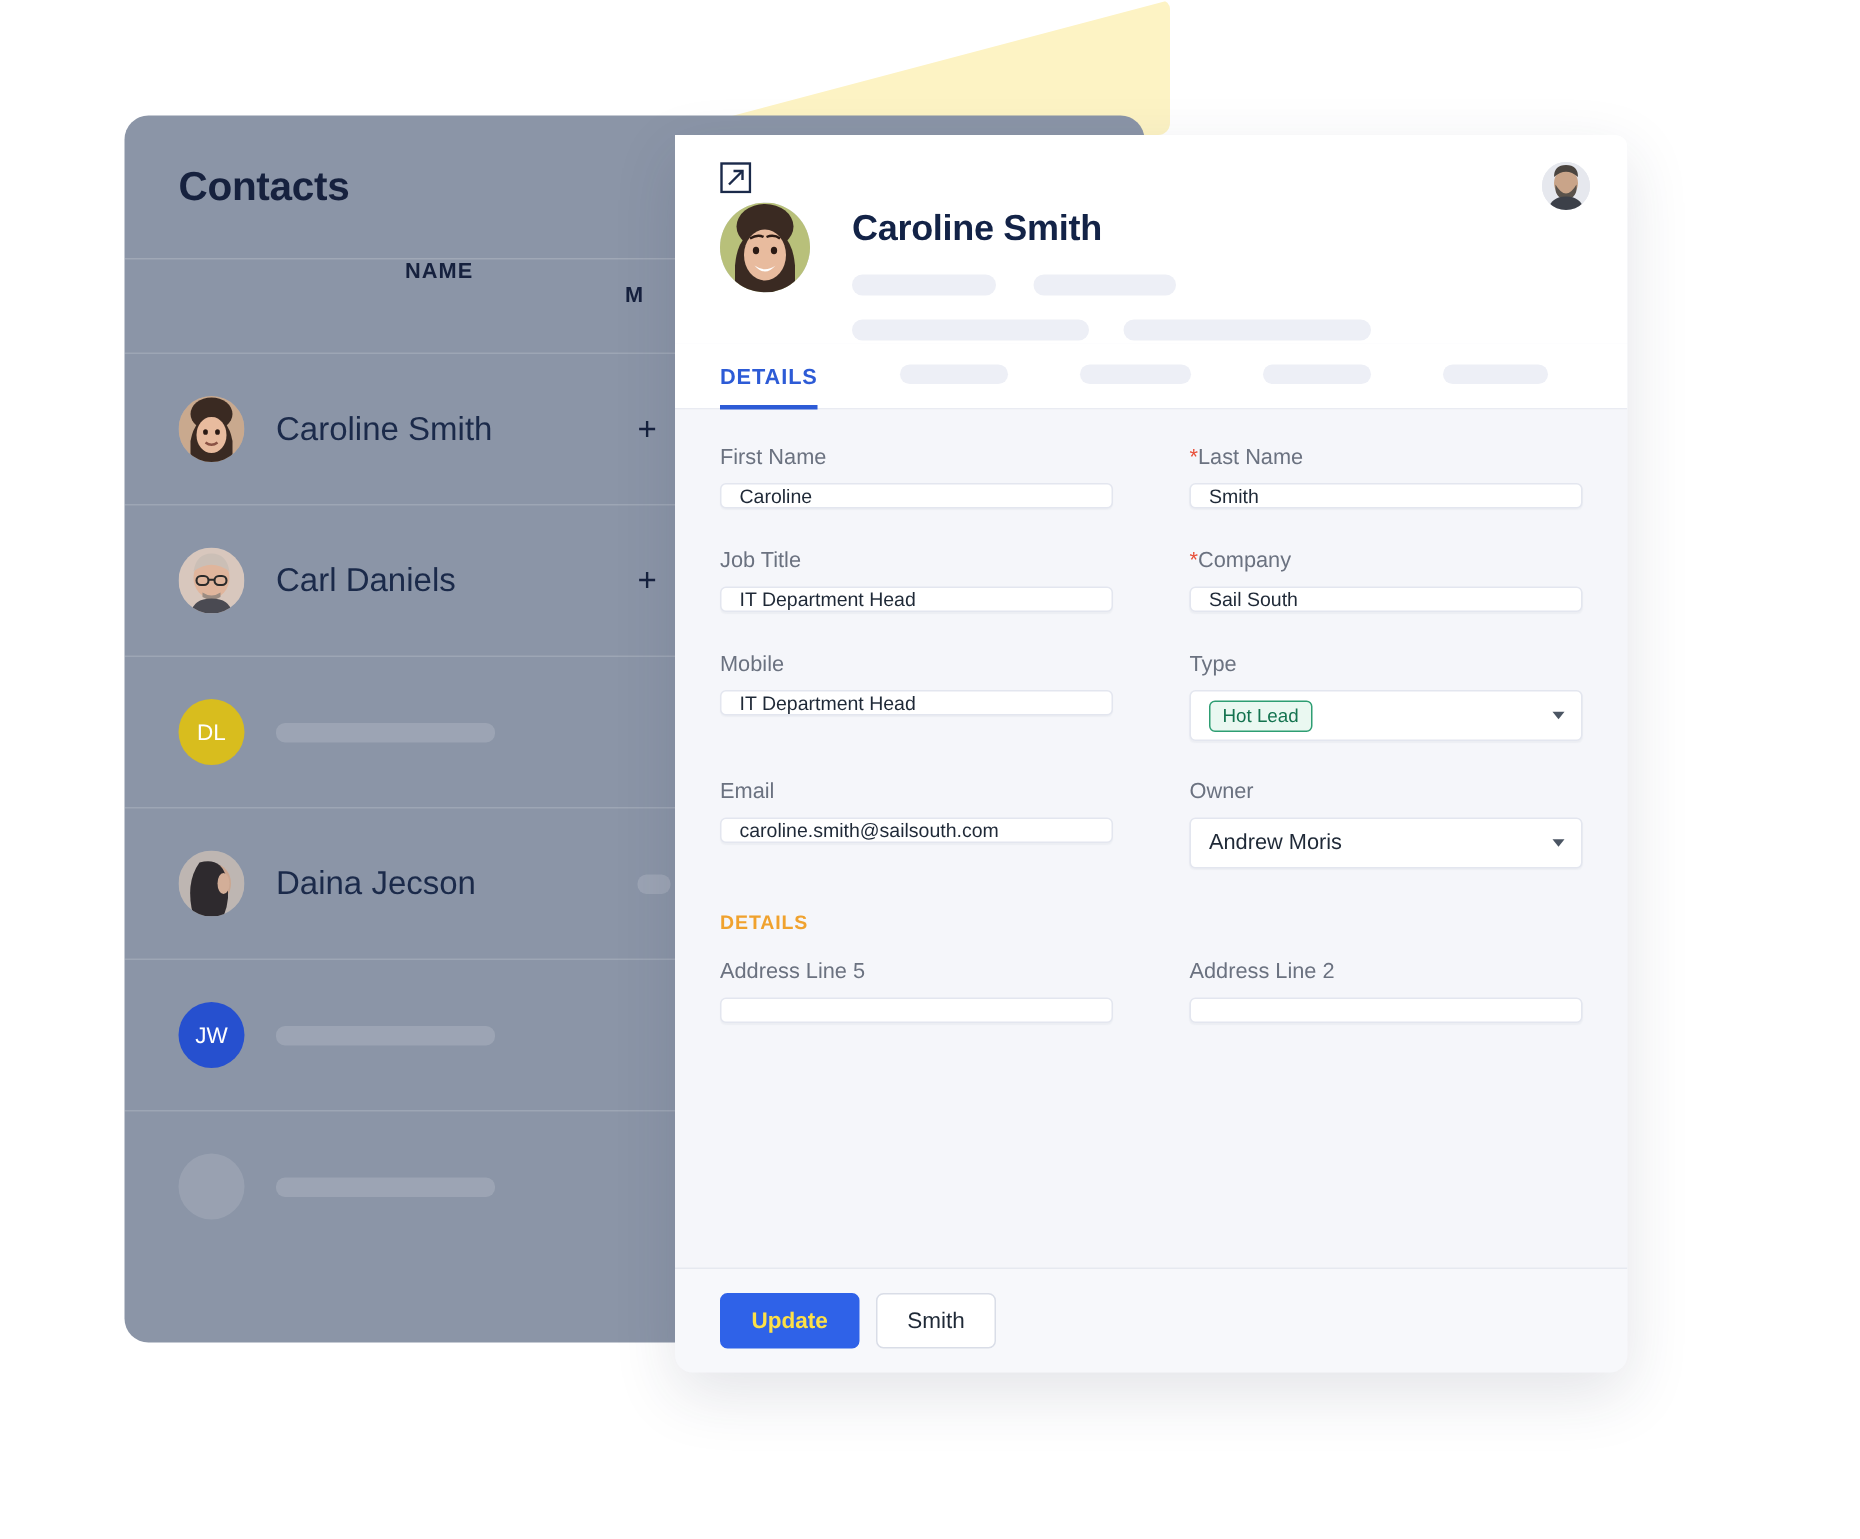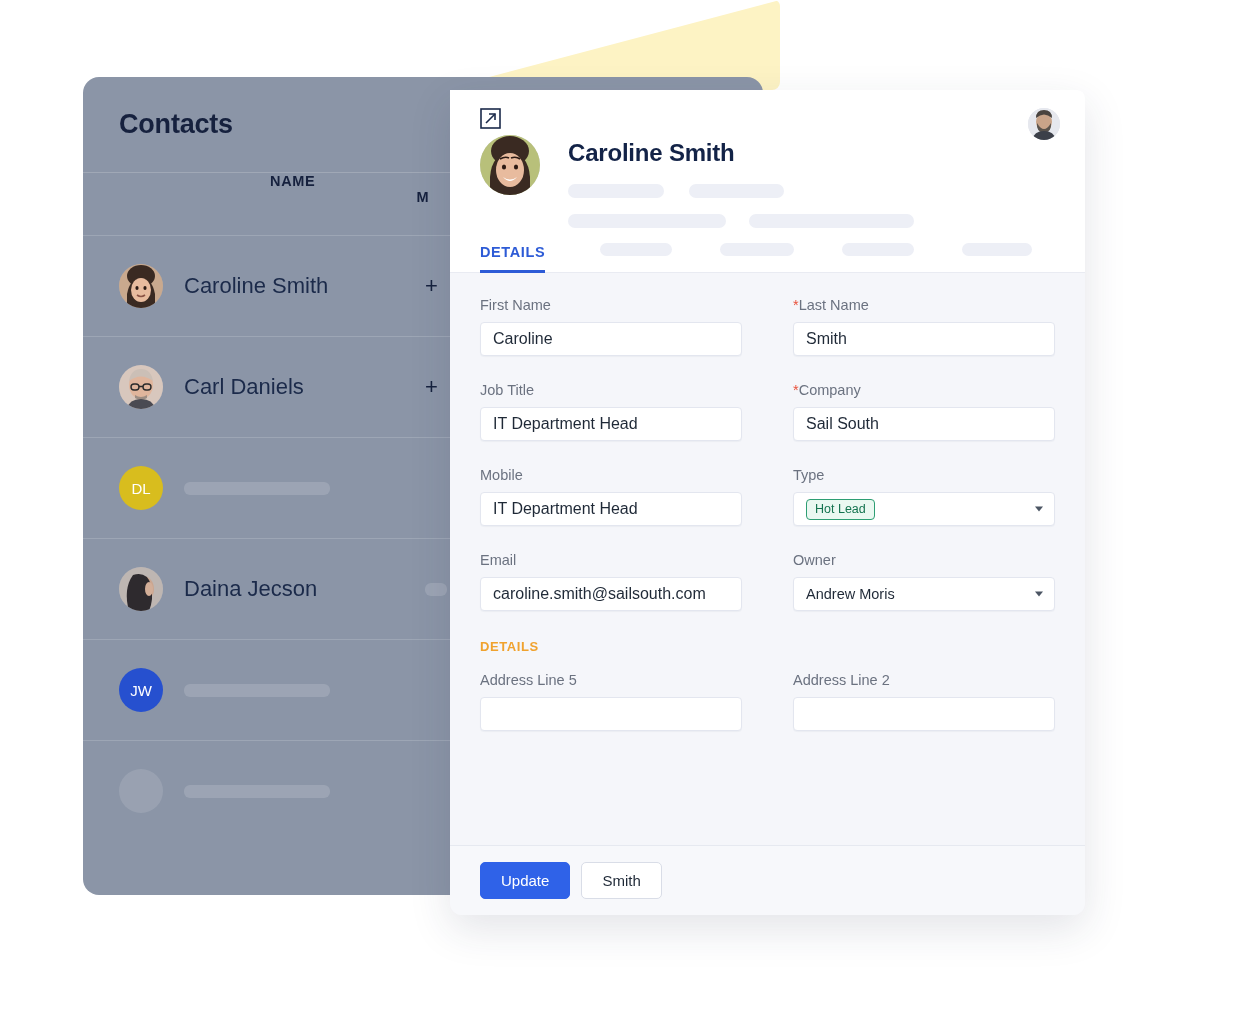--- a/index.html
+++ b/index.html
@@ -203,25 +203,25 @@
   .field { margin-bottom: 26px; }
   .field-label {
     font-size: 14.5px;
     color: #6B7280;
     margin-bottom: 9px;
     display: block;
   }
   .req-star { color: #E8503A; }
   .field-input {
     width: 100%;
-    height: 34px;
+    height: 17px;
     background: #ffffff;
     border: 1px solid #E3E6EF;
     border-radius: 4px;
-    font-size: 16px;
+    font-size: 13px;
     color: #1F2937;
     padding: 0 12px;
     font-family: "Liberation Sans", sans-serif;
     box-shadow: 0 1px 1px rgba(30,40,70,0.04);
   }
   .select-wrap { position: relative; }
   .select-box {
     width: 100%;
     height: 34px;
     background: #ffffff;
@@ -272,23 +272,23 @@
   }
   .btn {
     font-family: "Liberation Sans", sans-serif;
     font-size: 15px;
     border-radius: 5px;
     padding: 9px 20px;
     cursor: pointer;
   }
   .btn-primary {
     background: #2F62E8;
-    color: #ffffff;
+    color: #fde047;
     border: 1px solid #2F62E8;
-    font-weight: 400;
+    font-weight: 700;
   }
   .btn-secondary {
     background: #ffffff;
     color: #1F2937;
     border: 1px solid #D9DDE7;
   }
 </style>
 </head>
 <body>
 

